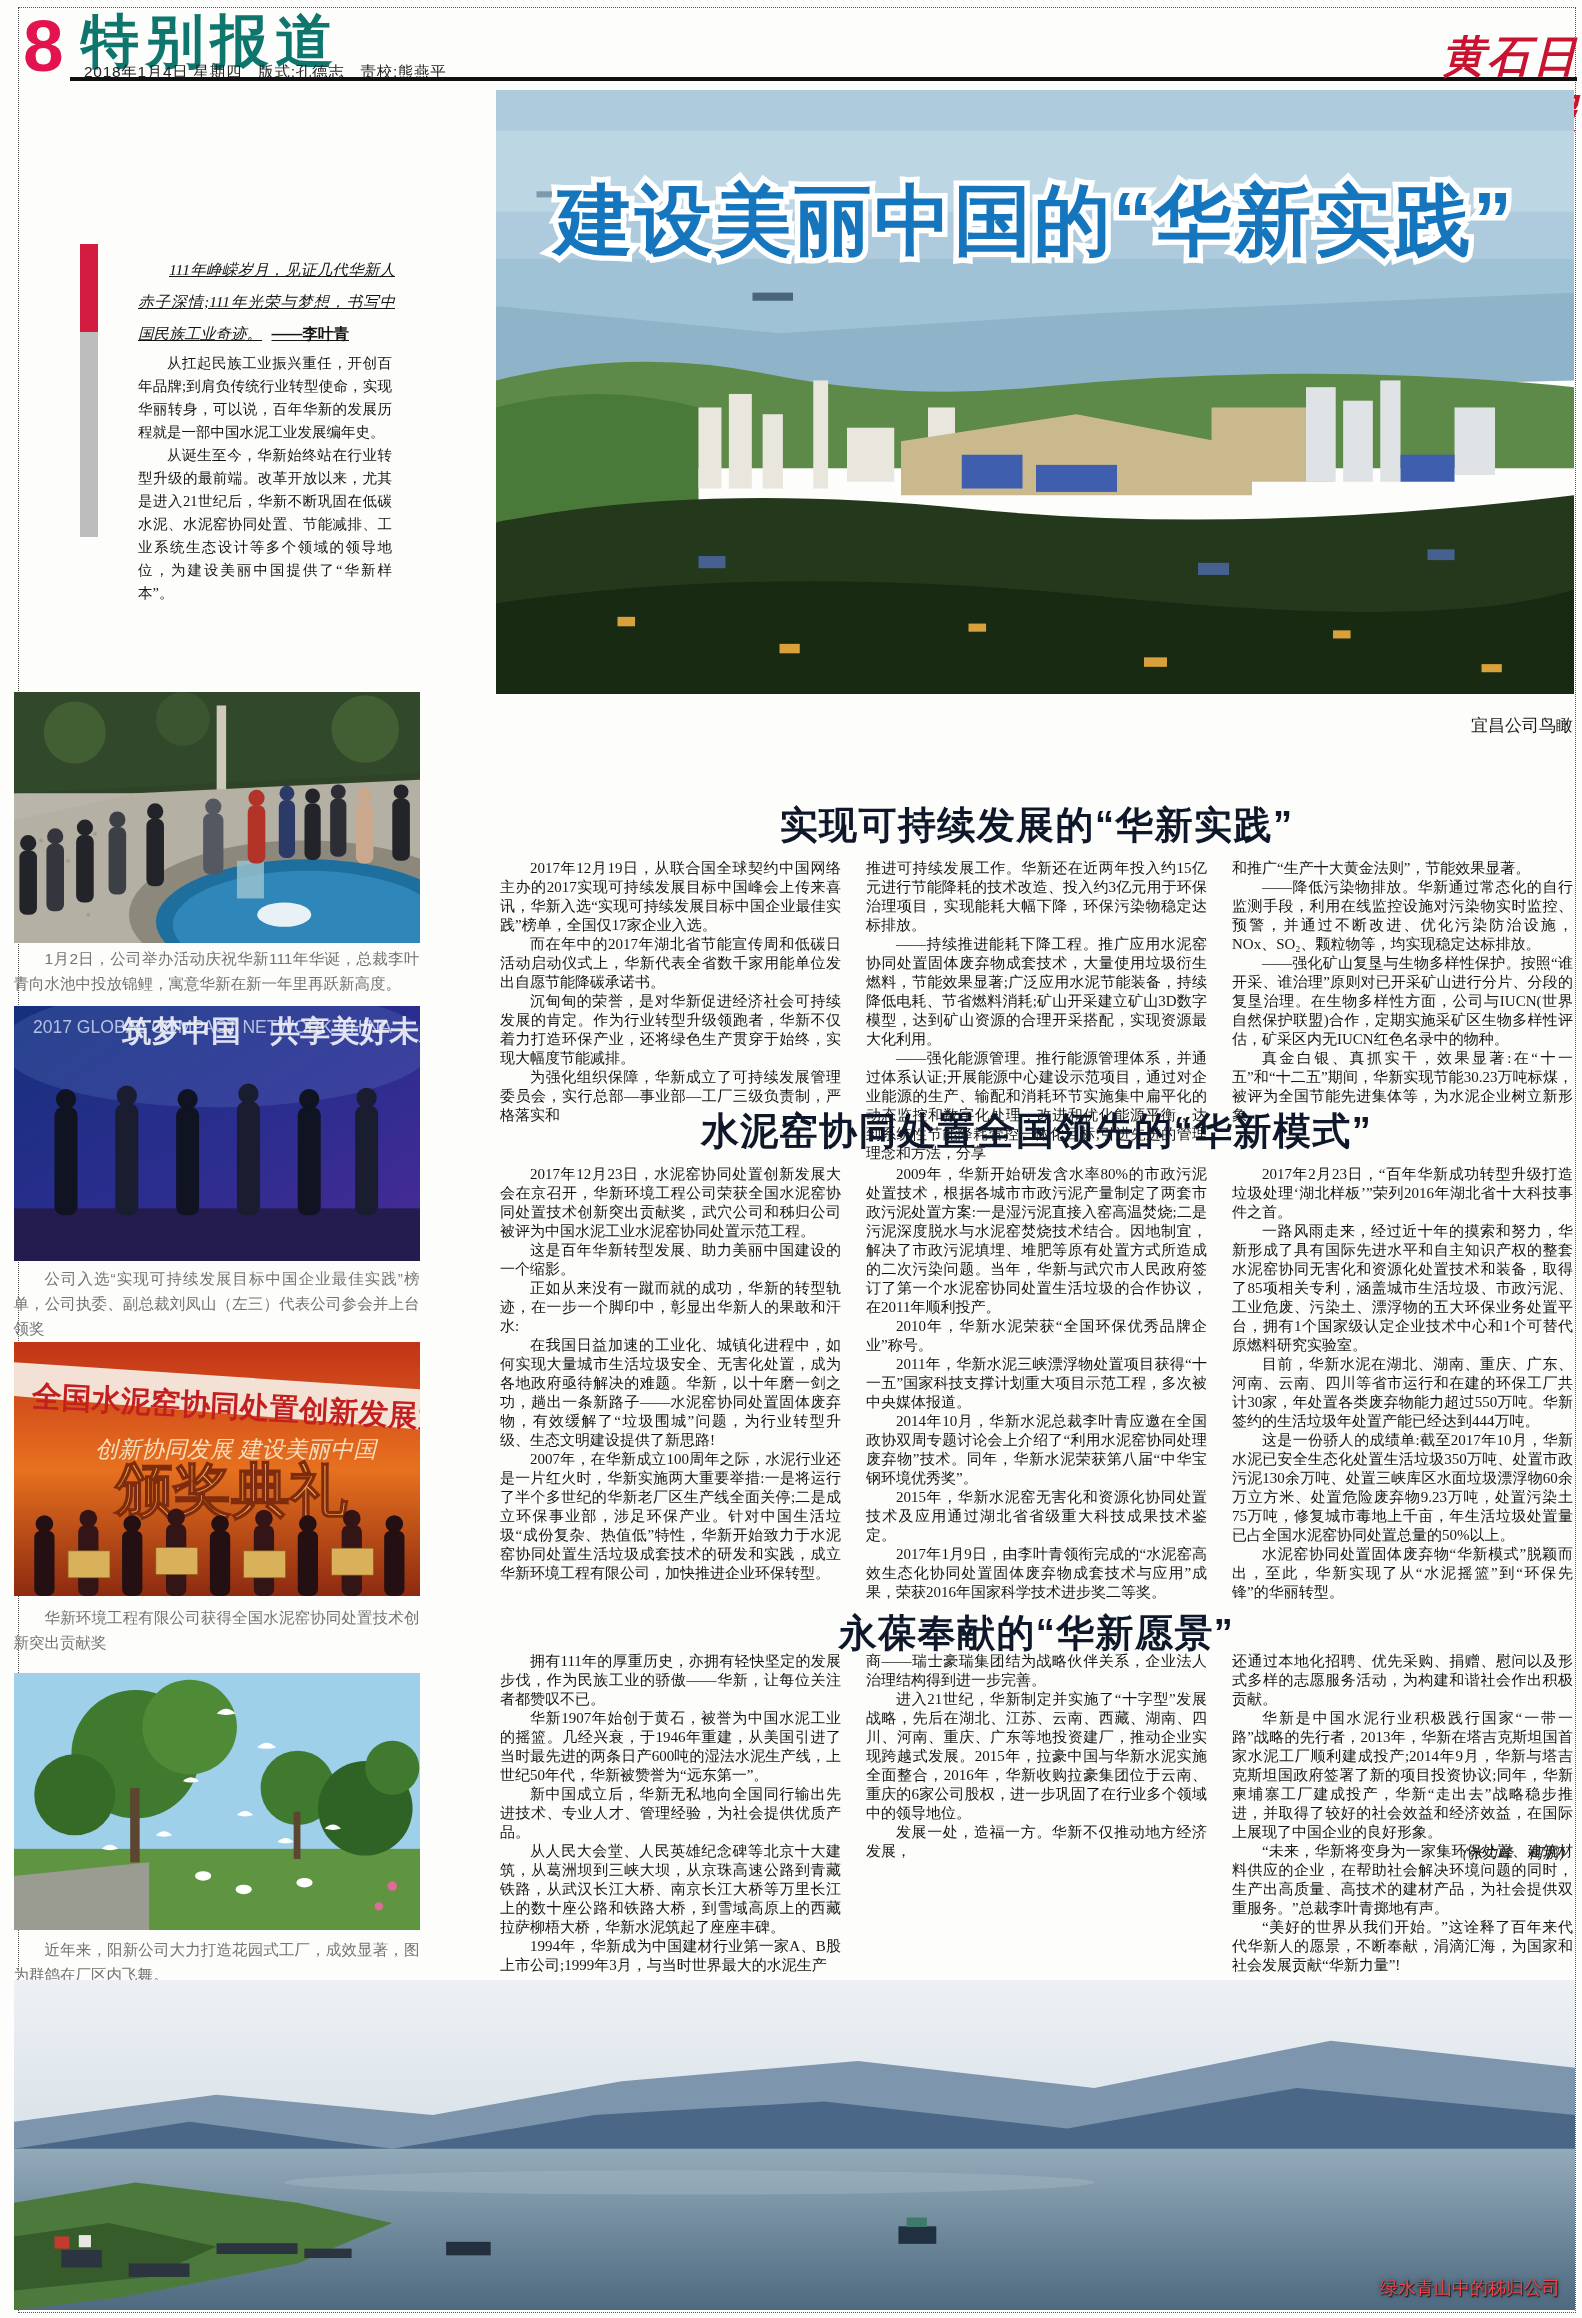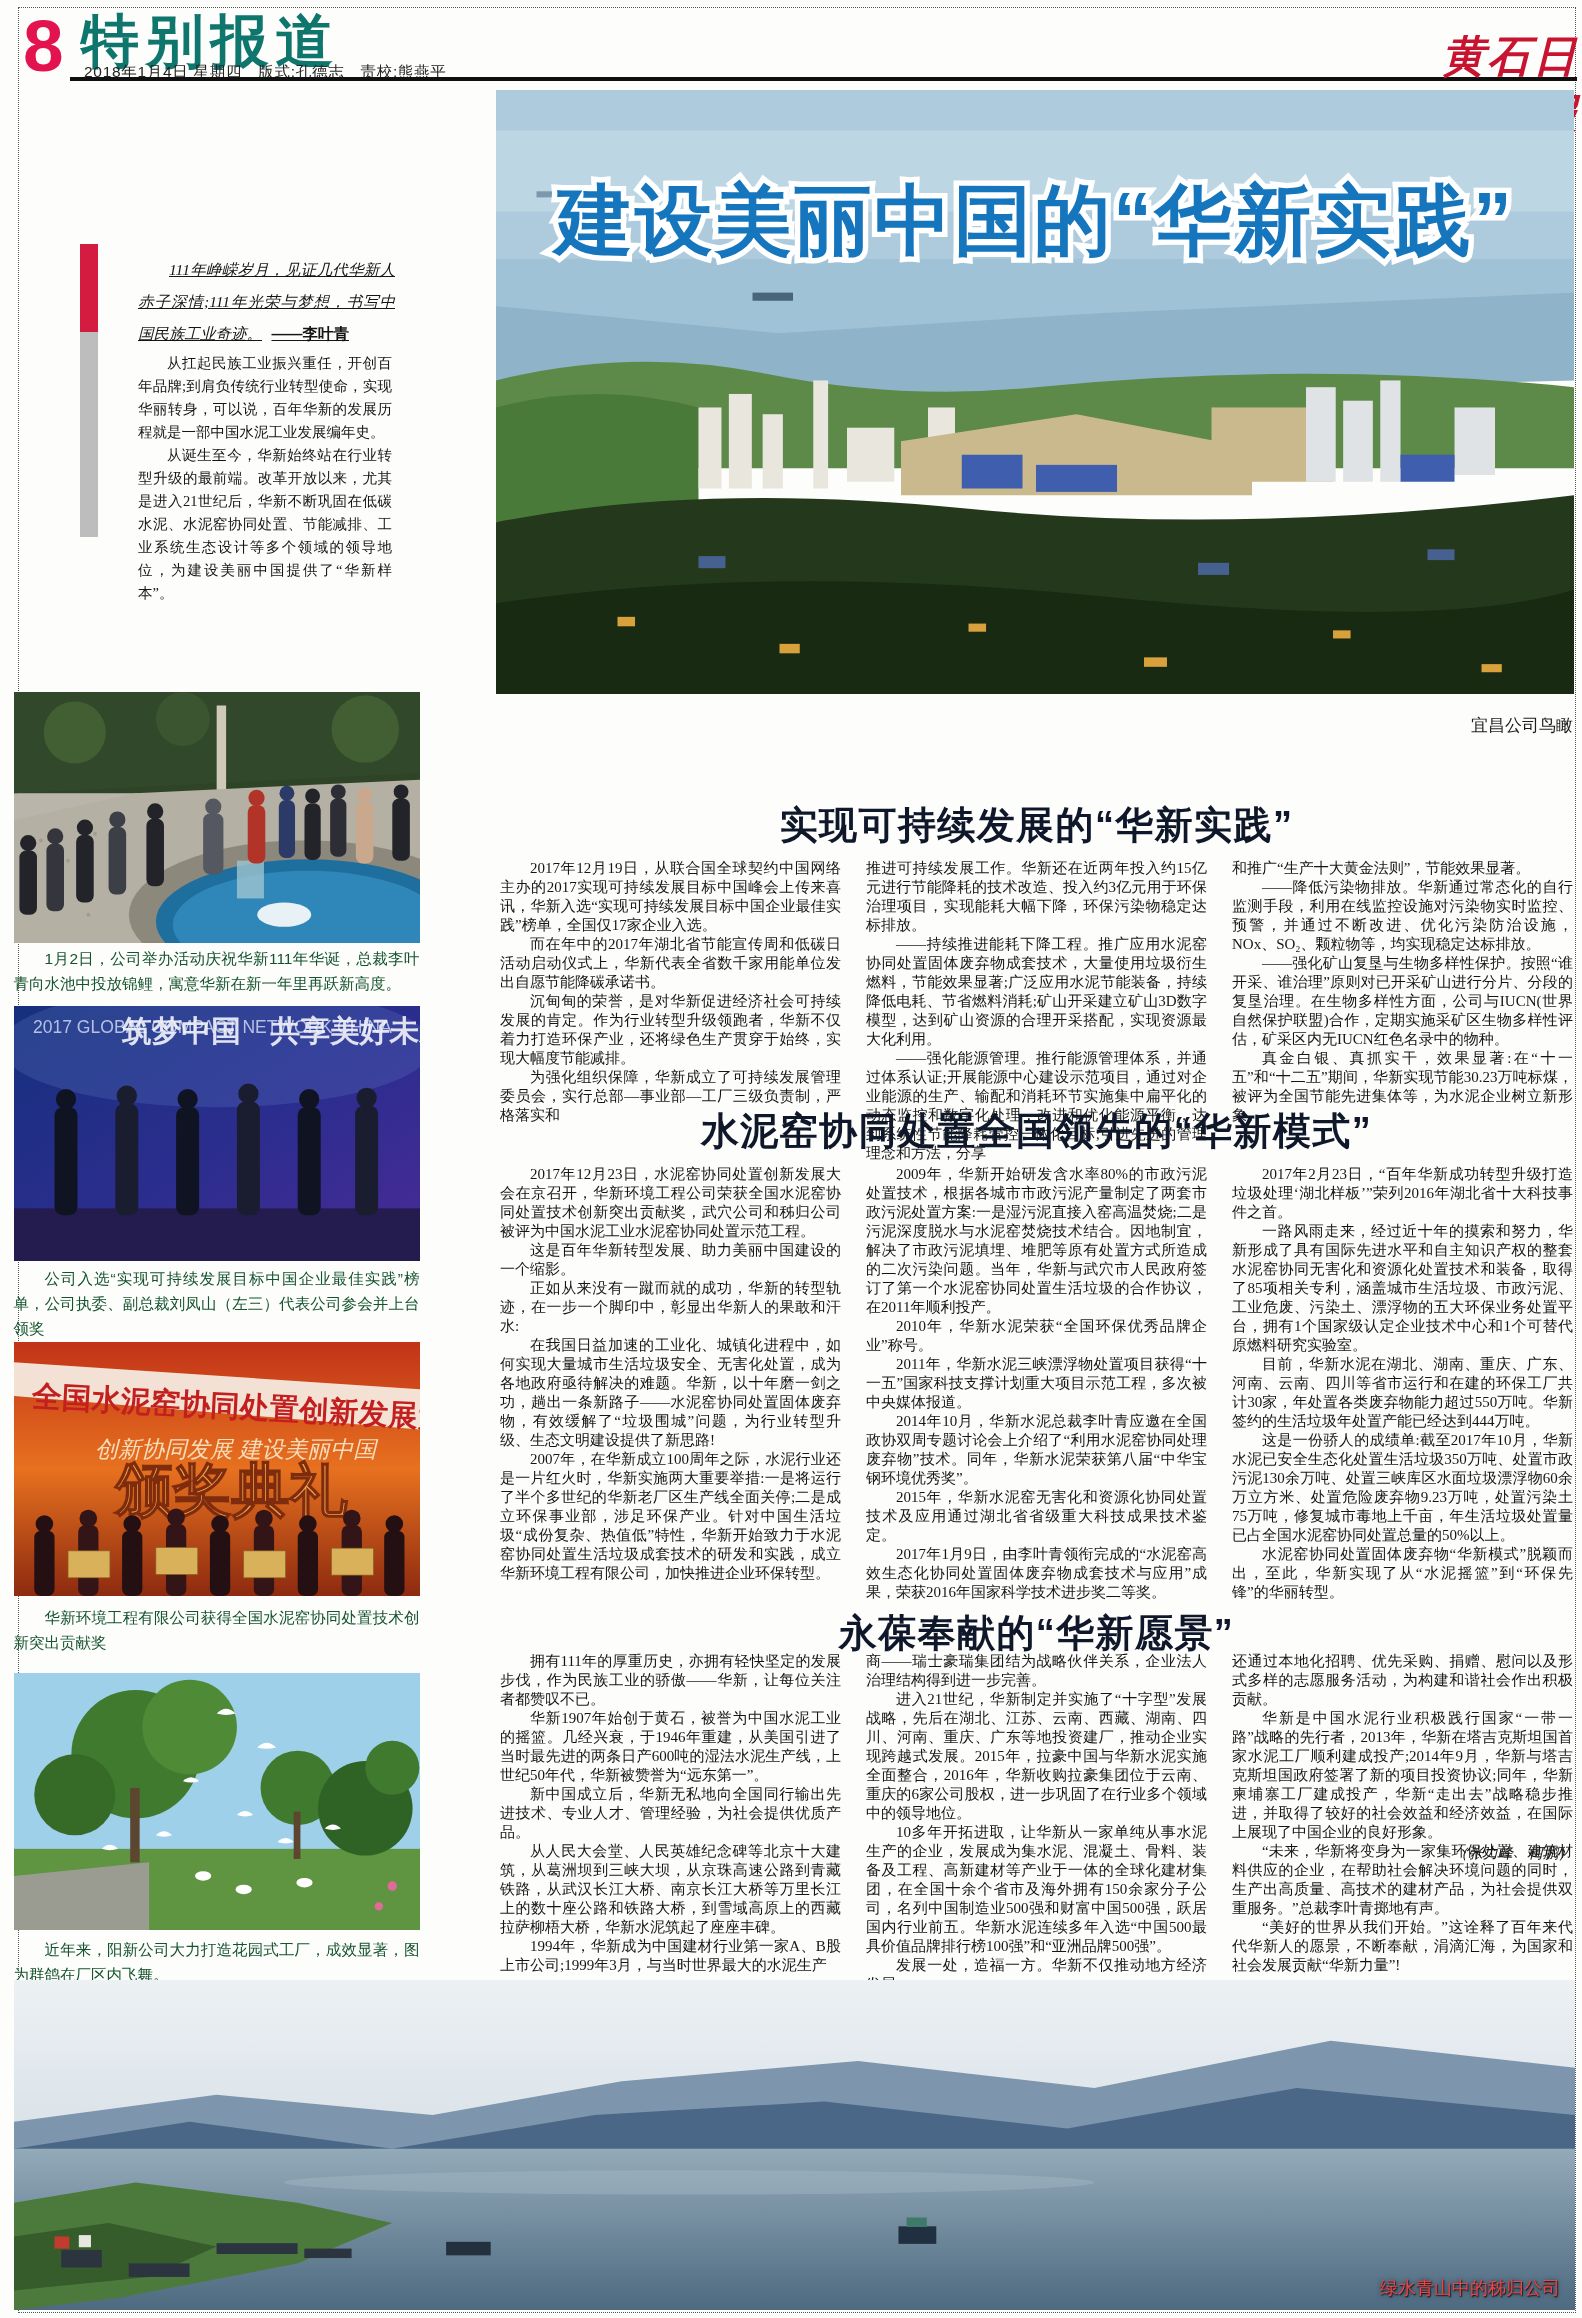--- a/index.html
+++ b/index.html
@@ -26,21 +26,21 @@
   #hero-photo svg{display:block;}
   .hero-title{left:0;top:80px;width:1078px;text-align:center;
       font:700 77px "Liberation Sans","DejaVu Sans",sans-serif;letter-spacing:2.7px;white-space:nowrap;}
   .hero-title .stroke{position:absolute;left:0;right:0;top:0;color:#fff;-webkit-text-stroke:10.8px #ffffff;}
   .hero-title .fill{position:relative;color:#1576bd;}
   #hero-caption{left:1168px;top:714px;width:405px;text-align:right;
       font:400 17px "Liberation Sans","DejaVu Sans",sans-serif;color:#1c1c1c;}
   
   .rail-photo{left:13.5px;width:406px;overflow:hidden;}
   .rail-caption{left:13.5px;width:406px;font:400 15.5px "Liberation Sans","DejaVu Sans",sans-serif;
-      line-height:25px;text-align:justify;color:#14532d;}
+      line-height:25px;text-align:justify;color:#737373;}
   .rail-caption p{margin:0;text-indent:2em;}
   
   .sec-headline{width:1073px;left:500px;text-align:center;
       font:700 38px "Liberation Sans","DejaVu Sans",sans-serif;color:#0f172a;letter-spacing:1.4px;}
   .col{width:341px;font-size:15px;line-height:19px;text-align:justify;}
   .col p{margin:0;text-indent:2em;}
   .col p.cont{text-indent:0;}
   .col-1{left:500px;} .col-2{left:866px;} .col-3{left:1232px;}
   #byline{left:1232px;width:341px;text-align:right;font-size:15px;font-style:italic;}
   
@@ -402,21 +402,20 @@
   <div class="col col-1 abs" style="top:1652px;">
       <p>拥有111年的厚重历史，亦拥有轻快坚定的发展步伐，作为民族工业的骄傲——华新，让每位关注者都赞叹不已。</p>
       <p>华新1907年始创于黄石，被誉为中国水泥工业的摇篮。几经兴衰，于1946年重建，从美国引进了当时最先进的两条日产600吨的湿法水泥生产线，上世纪50年代，华新被赞誉为“远东第一”。</p>
       <p>新中国成立后，华新无私地向全国同行输出先进技术、专业人才、管理经验，为社会提供优质产品。</p>
       <p>从人民大会堂、人民英雄纪念碑等北京十大建筑，从葛洲坝到三峡大坝，从京珠高速公路到青藏铁路，从武汉长江大桥、南京长江大桥等万里长江上的数十座公路和铁路大桥，到雪域高原上的西藏拉萨柳梧大桥，华新水泥筑起了座座丰碑。</p>
       <p>1994年，华新成为中国建材行业第一家A、B股上市公司;1999年3月，与当时世界最大的水泥生产</p>
     </div>
   <div class="col col-2 abs" style="top:1652px;">
       <p class="cont">商——瑞士豪瑞集团结为战略伙伴关系，企业法人治理结构得到进一步完善。</p>
       <p>进入21世纪，华新制定并实施了“十字型”发展战略，先后在湖北、江苏、云南、西藏、湖南、四川、河南、重庆、广东等地投资建厂，推动企业实现跨越式发展。2015年，拉豪中国与华新水泥实施全面整合，2016年，华新收购拉豪集团位于云南、重庆的6家公司股权，进一步巩固了在行业多个领域中的领导地位。</p>
-      <p>10多年开拓进取，让华新从一家单纯从事水泥生产的企业，发展成为集水泥、混凝土、骨料、装备及工程、高新建材等产业于一体的全球化建材集团，在全国十余个省市及海外拥有150余家分子公司，名列中国制造业500强和财富中国500强，跃居国内行业前五。华新水泥连续多年入选“中国500最具价值品牌排行榜100强”和“亚洲品牌500强”。</p>
       <p>发展一处，造福一方。华新不仅推动地方经济发展，</p>
     </div>
   <div class="col col-3 abs" style="top:1652px;">
       <p class="cont">还通过本地化招聘、优先采购、捐赠、慰问以及形式多样的志愿服务活动，为构建和谐社会作出积极贡献。</p>
       <p>华新是中国水泥行业积极践行国家“一带一路”战略的先行者，2013年，华新在塔吉克斯坦国首家水泥工厂顺利建成投产;2014年9月，华新与塔吉克斯坦国政府签署了新的项目投资协议;同年，华新柬埔寨工厂建成投产，华新“走出去”战略稳步推进，并取得了较好的社会效益和经济效益，在国际上展现了中国企业的良好形象。</p>
       <p>“未来，华新将变身为一家集环保处置、建筑材料供应的企业，在帮助社会解决环境问题的同时，生产出高质量、高技术的建材产品，为社会提供双重服务。”总裁李叶青掷地有声。</p>
       <p>“美好的世界从我们开始。”这诠释了百年来代代华新人的愿景，不断奉献，涓滴汇海，为国家和社会发展贡献“华新力量”!</p>
     </div>
   <div id="byline" class="abs" style="top:1844px;">（张力峰　柯鹏）</div>
 

